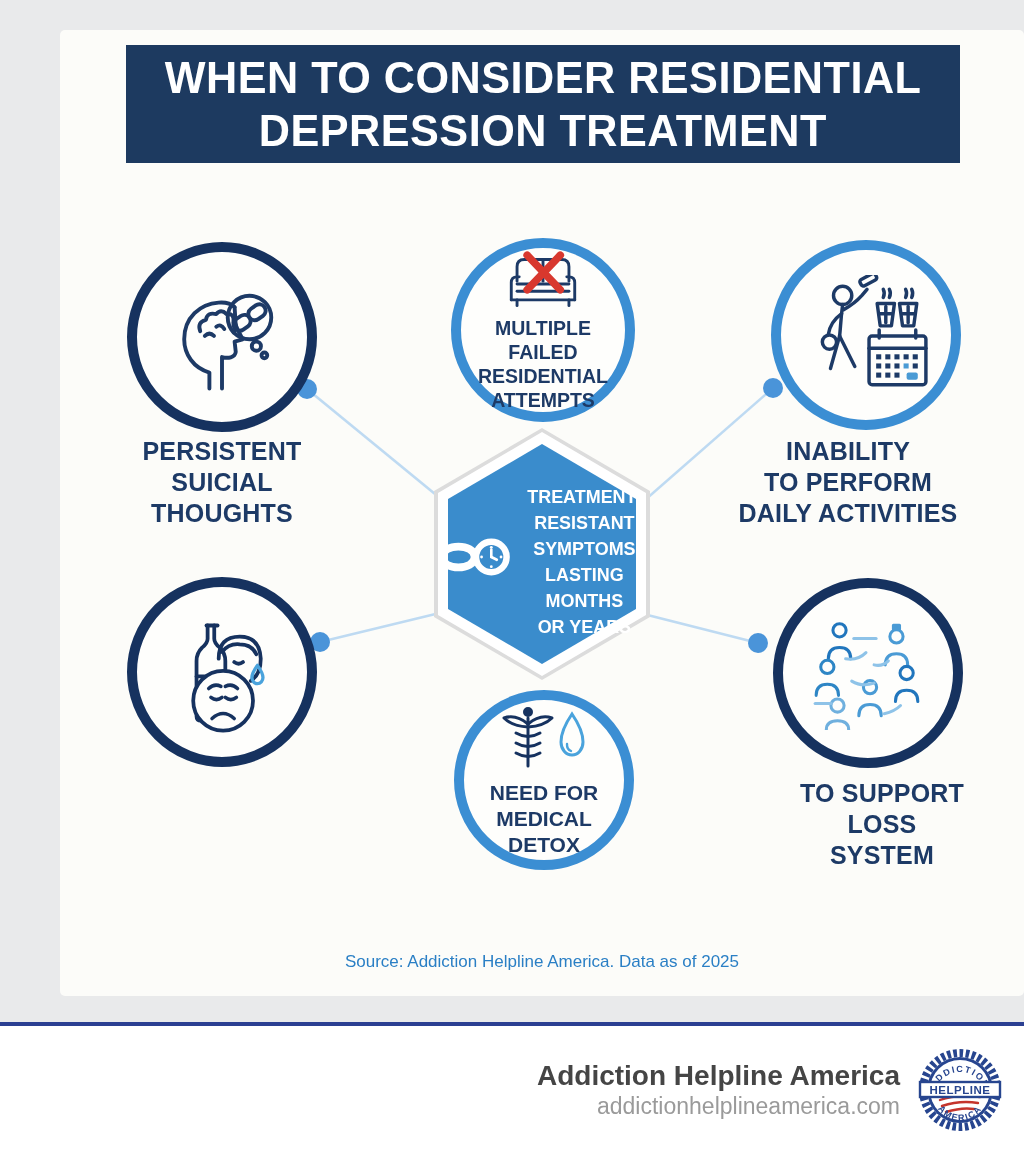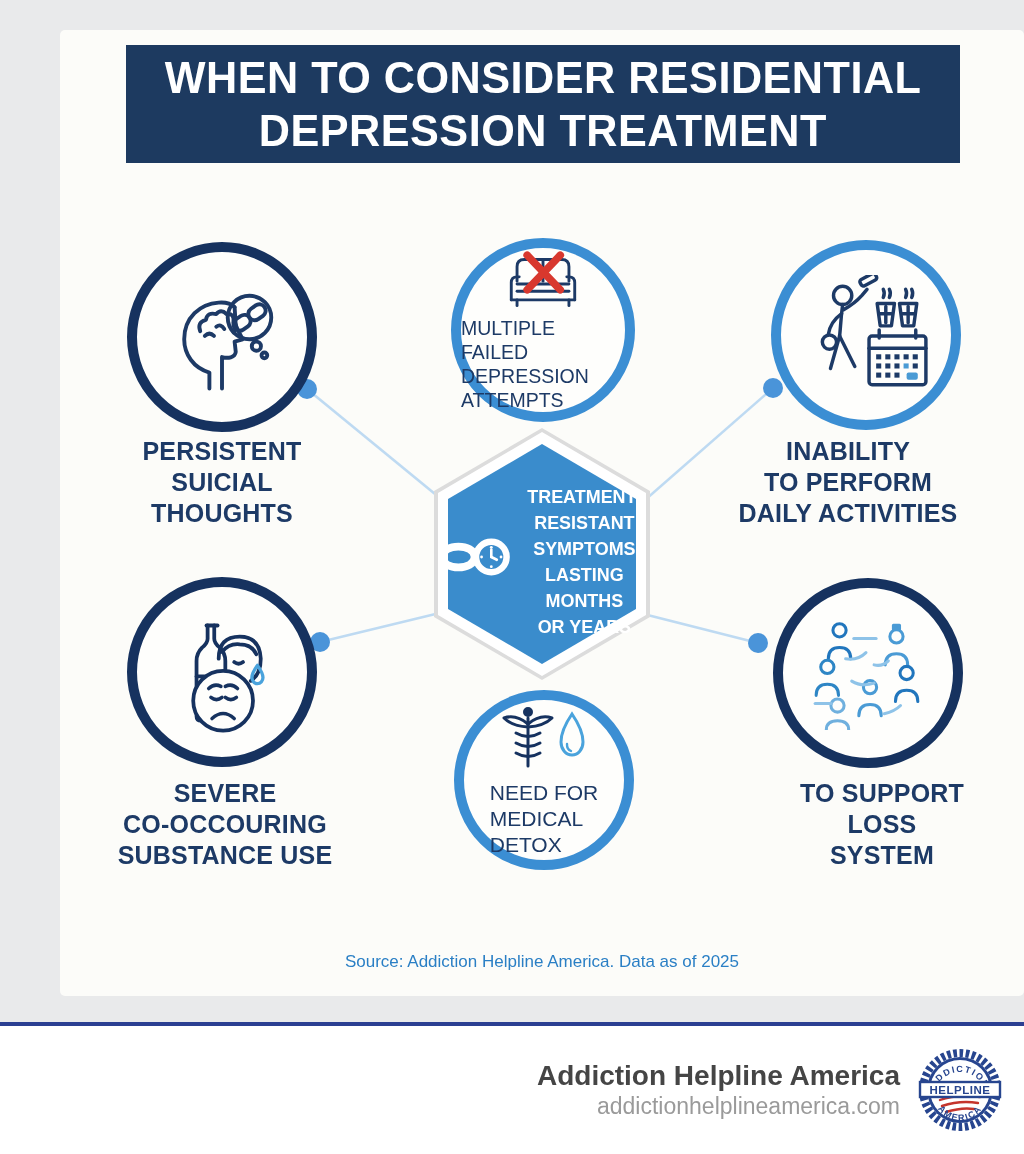--- a/index.html
+++ b/index.html
@@ -27,21 +27,21 @@
   .c-bc { left:394px; top:660px; width:180px; height:180px; }
   .c-br { left:713px; top:548px; width:190px; height:190px; }
   
   .node-label { position:absolute; z-index:2; text-align:center; color:#1d3a66;
                 font-weight:700; font-size:25px; line-height:31px; letter-spacing:.2px; }
   .l-tl { left:32px;  top:406px; width:260px; }
   .l-tr { left:658px; top:406px; width:260px;text-align:center; }
   .l-bl { left:25px;  top:748px; width:280px; }
   .l-br { left:692px; top:748px; width:260px; }
   
-  .inner-label { color:#1d3a66; font-weight:400; }
+  .inner-label { text-align:center; color:#1d3a66; font-weight:700; }
   .c-tc .inner-label { font-size:19.5px; line-height:24px; margin-top:6px; }
   .c-bc .inner-label { font-size:21px; line-height:26px; margin-top:6px; }
   
   .hex-wrap { position:absolute; left:372px; top:396px; width:220px; height:256px; z-index:3; }
   .hex-content { position:absolute; left:0; top:0; width:220px; height:256px;
                  display:flex; flex-direction:row; align-items:center; justify-content:center;
                  padding-top:6px; }
   .hex-text { margin-top:10px; text-align:center; color:#fff; font-weight:700;
               font-size:18.5px; line-height:26px; transform:scaleX(.97); }
   
@@ -118,21 +118,21 @@
           <line x1="24" y1="72" x2="24" y2="80"></line>
           <line x1="96" y1="72" x2="96" y2="80"></line>
         </g>
         <g stroke="#d8382e" stroke-width="10.5" stroke-linecap="round">
           <line x1="38" y1="10" x2="84" y2="58"></line>
           <line x1="84" y1="10" x2="38" y2="58"></line>
         </g>
       </svg>
       <div class="inner-label">
         <div>MULTIPLE FAILED</div>
-        <div>DEPRESSION</div>
+        <div>RESIDENTIAL</div>
         <div>ATTEMPTS</div>
       </div>
     </div>
 
     <div class="node-circle ring-blue c-tr">
       <svg width="132" height="120" viewBox="0 0 130 118">
         <g fill="none" stroke="#1d3a66" stroke-width="3.4" stroke-linecap="round" stroke-linejoin="round">
           <circle cx="42" cy="20" r="9"></circle>
           <path d="M42 29 C40 44 40 52 39 60"></path>
           <path d="M43 34 Q54 28 61 20 L66 14"></path>
@@ -198,25 +198,20 @@
         <circle cx="57" cy="82" r="27" fill="#fefefc" stroke="#16325f" stroke-width="3.4"></circle>
         <g fill="none" stroke="#16325f" stroke-width="3.2" stroke-linecap="round">
           <path d="M44 71 q5 -5 11 -2"></path>
           <path d="M59 69 q6 -3 11 2"></path>
           <path d="M46 79 q5 4 10 0"></path>
           <path d="M59 79 q5 4 10 0"></path>
           <path d="M47 98 q10 -9 20 0"></path>
         </g>
       </svg>
     </div>
-    <div class="node-label l-bl">
-      <div>SEVERE</div>
-      <div>CO-OCCOURING</div>
-      <div>SUBSTANCE USE</div>
-    </div>
 
     <div class="node-circle ring-blue c-bc">
       <svg width="112" height="72" viewBox="0 0 112 72">
         <g fill="none" stroke="#16325f" stroke-width="3" stroke-linecap="round" stroke-linejoin="round">
           <line x1="40" y1="16" x2="40" y2="64"></line>
           <circle cx="40" cy="10" r="3.5" fill="#16325f"></circle>
           <path d="M40 22 Q28 12 16 16 Q24 24 40 25"></path>
           <path d="M40 22 Q52 12 64 16 Q56 24 40 25"></path>
           <path d="M28 31 Q40 38 52 31"></path>
           <path d="M52 41 Q40 48 28 41"></path>

